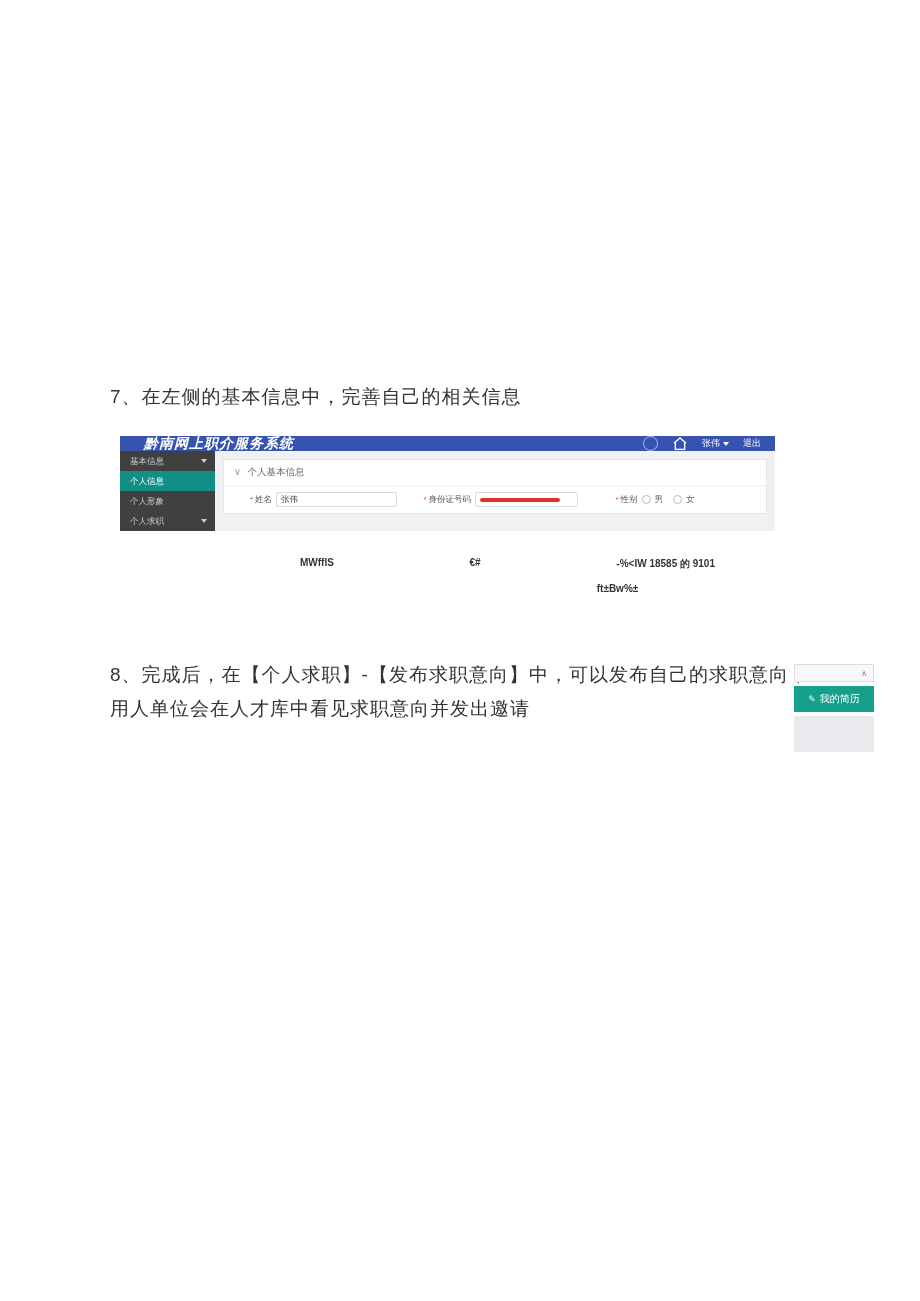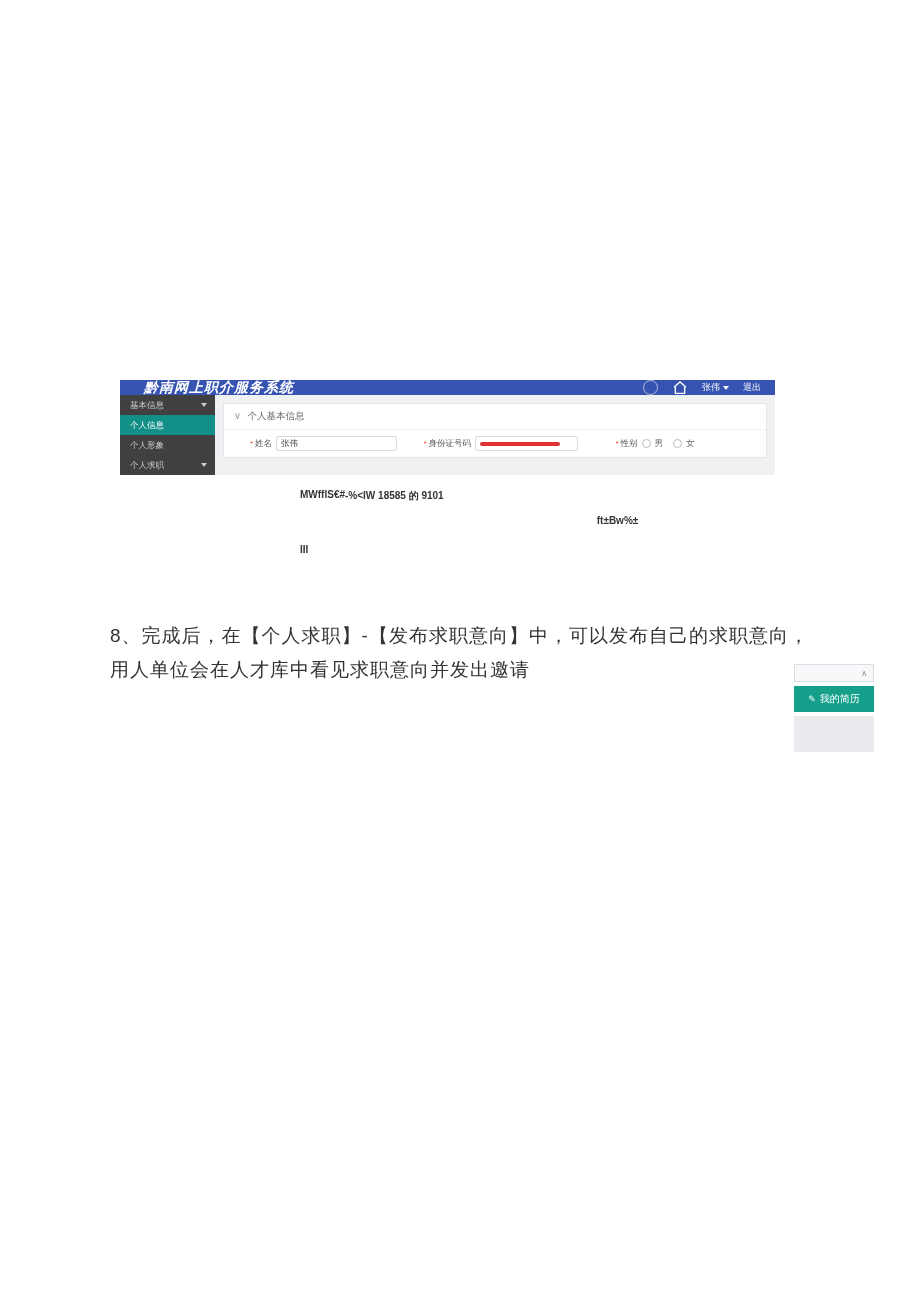--- a/index.html
+++ b/index.html
@@ -105,21 +105,21 @@
   .redacted {
     width:80px; height:4px; background:#e03030; border-radius:2px;
     position:relative; top:0; display:inline-block;
   }
   .select { flex:1; height:15px; border:1px solid #d8dadf; border-radius:2px;
     font-size:8.5px; padding:0 4px; color:#444; display:flex; align-items:center; justify-content:space-between;}
   .select .sel-chev { width:0; height:0; border-left:3px solid transparent; border-right:3px solid transparent; border-top:4px solid #bbb; }
 
   
   .extra-block { width:655px; margin-left:10px; font-size:10px; color:#333; padding:10px 0 0 0;}
-  .extra-row { display:flex; justify-content:flex-start; padding:4px 60px 4px 180px; font-weight:bold;}
+  .extra-row { display:flex; justify-content:space-between; padding:4px 60px 4px 180px; font-weight:bold;margin-top:12px;}
   .extra-center { text-align:center; padding:8px 0 0 340px; font-weight:bold;}
   .extra-left { padding:18px 0 0 180px; font-weight:bold;}
 
   
   .float-zone {
     position:absolute;
     right:46px;
     top:664px;
     width:80px;
   }
@@ -137,20 +137,21 @@
   .float-btn .pen { font-size:9px; }
   .float-rest { margin-top:4px; width:80px; height:36px; background:#e9ebef; }
 
   .step8-block { margin-top:64px; }
 </style>
 </head>
 <body>
 
 <div class="doc-content">
 
+  <p class="step-text">7、在左侧的基本信息中，完善自己的相关信息</p>
 
   <div class="app-shot">
     <div class="app-header">
       <div class="app-title">黔南网上职介服务系统</div>
       <div class="header-right">
         <span class="circ-icon"></span>
         <span class="home-icon">
           <svg width="16" height="16" viewBox="0 0 24 24" fill="none" stroke="#ffffff" stroke-width="2">
             <path d="M3 11l9-8 9 8"></path>
               <path d="M5 10v10h14V10"></path>
@@ -205,21 +206,20 @@
     </div>
   </div>
 
   <div class="extra-block">
     <div class="extra-row">
       <span>MWfflS</span>
       <span>€#</span>
       <span>-%&lt;IW 18585 的 9101</span>
     </div>
     <div class="extra-center">ft±Bw%±</div>
-    <div class="extra-left">III</div>
   </div>
 
   <div class="float-zone">
     <div class="float-top">
       <span class="up">∧</span>
     </div>
     <div class="float-btn">
       <span class="pen">✎</span>
       <span>我的简历</span>
     </div>

